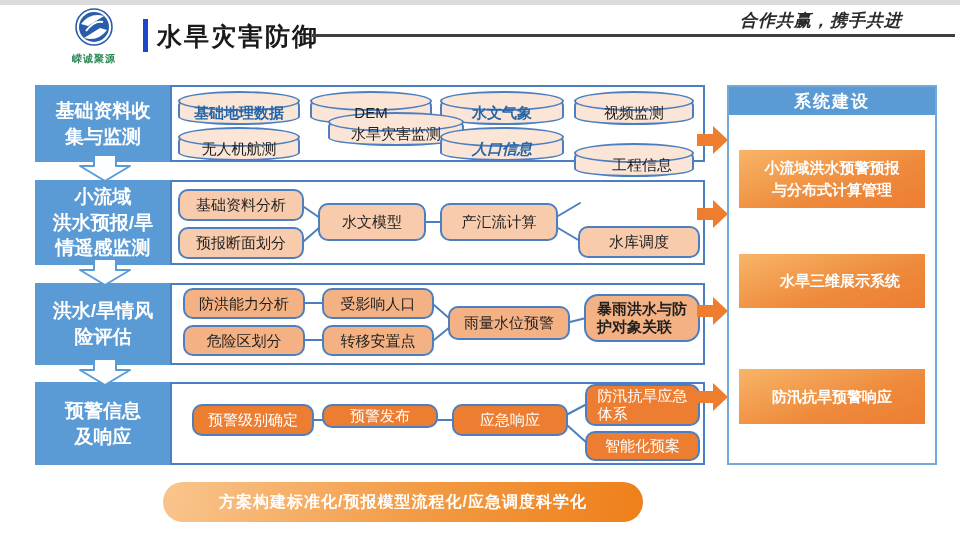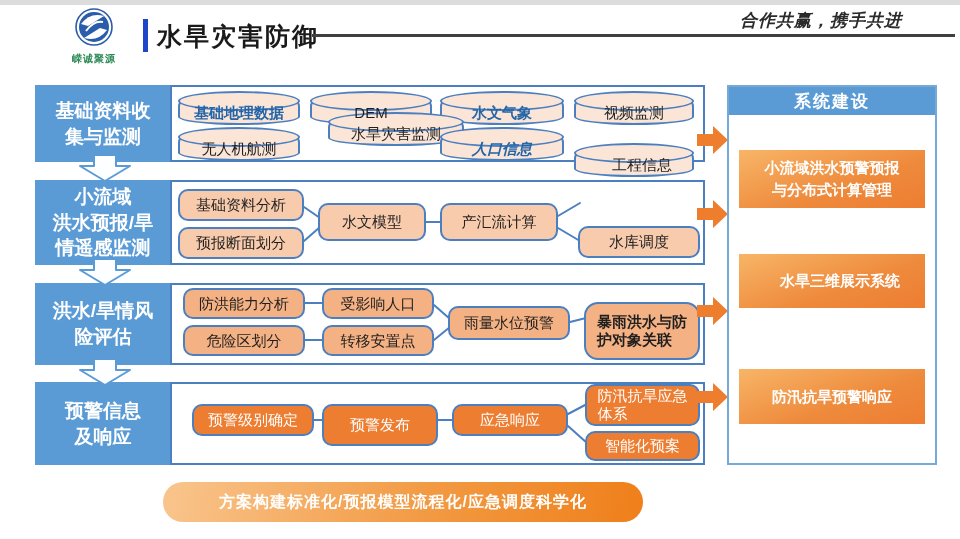--- a/index.html
+++ b/index.html
@@ -141,25 +141,25 @@
   <div class="n fill-a" style="left:178px;top:227px;width:126px;height:32px;">预报断面划分</div>
   <div class="n fill-a" style="left:318px;top:203px;width:108px;height:38px;">水文模型</div>
   <div class="n fill-a" style="left:440px;top:203px;width:118px;height:38px;">产汇流计算</div>
   <div class="n fill-a" style="left:578px;top:226px;width:122px;height:32px;">水库调度</div>
 
   <div class="n fill-b" style="left:183px;top:288px;width:122px;height:31px;">防洪能力分析</div>
   <div class="n fill-b" style="left:322px;top:288px;width:112px;height:31px;">受影响人口</div>
   <div class="n fill-b" style="left:183px;top:325px;width:122px;height:31px;">危险区划分</div>
   <div class="n fill-b" style="left:322px;top:325px;width:112px;height:31px;">转移安置点</div>
   <div class="n fill-b" style="left:448px;top:306px;width:122px;height:34px;">雨量水位预警</div>
-  <div class="n fill-b bold" style="left:584px;top:294px;width:116px;height:58px;border-radius:14px;margin-top:8px;">暴雨洪水与防
+  <div class="n fill-b bold" style="left:584px;top:294px;width:116px;height:48px;border-radius:14px;">暴雨洪水与防
 护对象关联</div>
 
   <div class="n fill-c" style="left:192px;top:404px;width:122px;height:32px;">预警级别确定</div>
-  <div class="n fill-c" style="left:322px;top:404px;width:116px;height:42px;">预警发布</div>
+  <div class="n fill-c" style="left:322px;top:404px;width:116px;height:24px;">预警发布</div>
   <div class="n fill-c" style="left:452px;top:404px;width:116px;height:32px;">应急响应</div>
   <div class="n fill-c" style="left:585px;top:431px;width:115px;height:30px;">智能化预案</div>
   <div class="n fill-c" style="left:585px;top:384px;width:115px;height:42px;">防汛抗旱应急
 体系</div>
 
   <svg class="arrow" style="left:77px;top:154px;" width="56" height="28" viewBox="0 0 56 28">
     <polygon points="17,1 39,1 39,12 53,12 28,27 3,12 17,12" fill="#FDFEFF" stroke="#5B9BD5" stroke-width="2" stroke-linejoin="round"></polygon>
   </svg>
   <svg class="arrow" style="left:77px;top:258px;" width="56" height="28" viewBox="0 0 56 28">
     <polygon points="17,1 39,1 39,12 53,12 28,27 3,12 17,12" fill="#FDFEFF" stroke="#5B9BD5" stroke-width="2" stroke-linejoin="round"></polygon>

